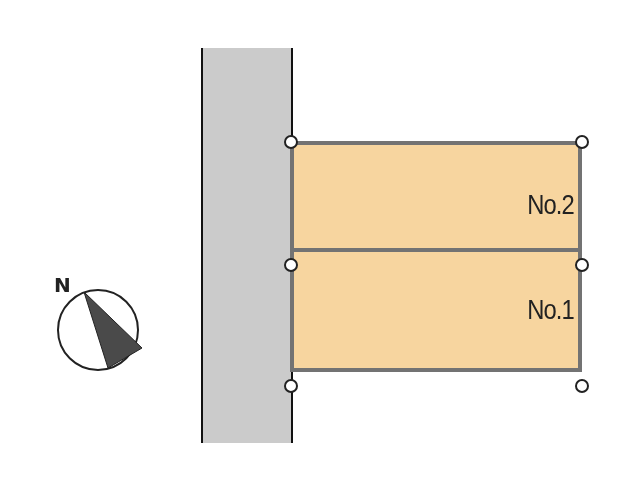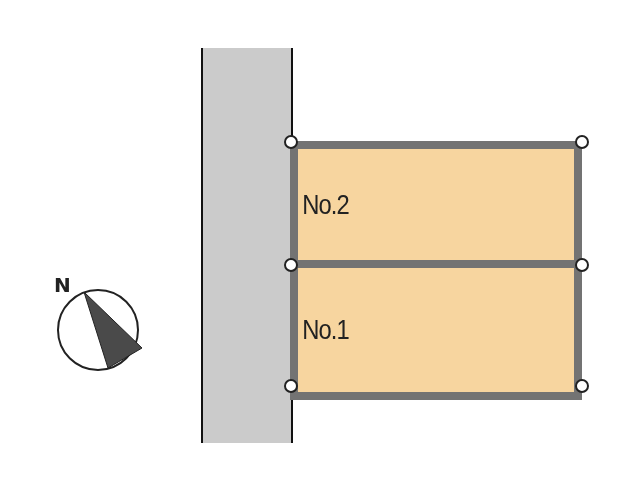--- a/index.html
+++ b/index.html
@@ -1,21 +1,21 @@
 <!DOCTYPE html>
 <html><head>
 <meta charset="utf-8">
 <style>
   html, body { margin:0; padding:0; background:#ffffff; }
   body { width:640px; height:480px; position:relative; overflow:hidden; font-family:"Liberation Sans", sans-serif; }
   .road { position:absolute; left:201px; top:48px; width:92px; height:395px; background:#cbcbcb; border-left:2px solid #111; border-right:2px solid #111; box-sizing:border-box; }
-  .lot { position:absolute; left:290px; width:292px; background:#f7d59f; border:8px solid #737373; box-sizing:border-box; display:flex; align-items:center; justify-content:flex-start; }
+  .lot { position:absolute; left:290px; width:292px; background:#f7d59f; border:4px solid #737373; box-sizing:border-box; display:flex; align-items:center; justify-content:flex-end; }
   .lot span { font-size:28px; color:#222; letter-spacing:-1px; transform:scaleX(0.85); display:inline-block; }
   .lot2 { top:141px; height:127px; }
-  .lot1 { top:260px; height:140px; }
+  .lot1 { top:248px; height:124px; }
   .pin { position:absolute; width:14px; height:14px; border-radius:50%; background:#fff; border:2px solid #222; box-sizing:border-box; transform:translate(-50%,-50%); }
   .compass { position:absolute; left:50px; top:268px; }
 </style>
 </head>
 <body>
 
 <div class="road"></div>
 
 <div class="lot lot2">
   <span>No.2</span>

